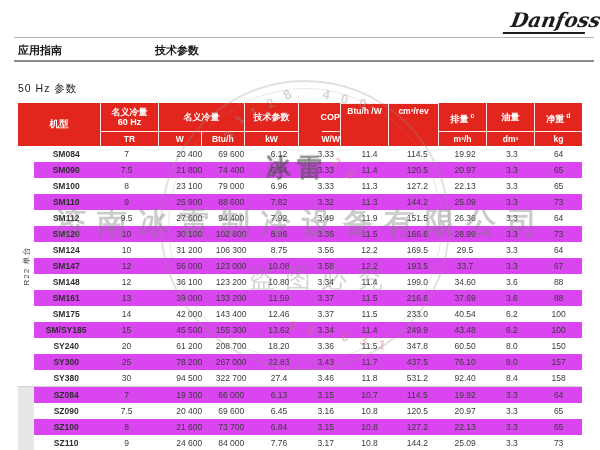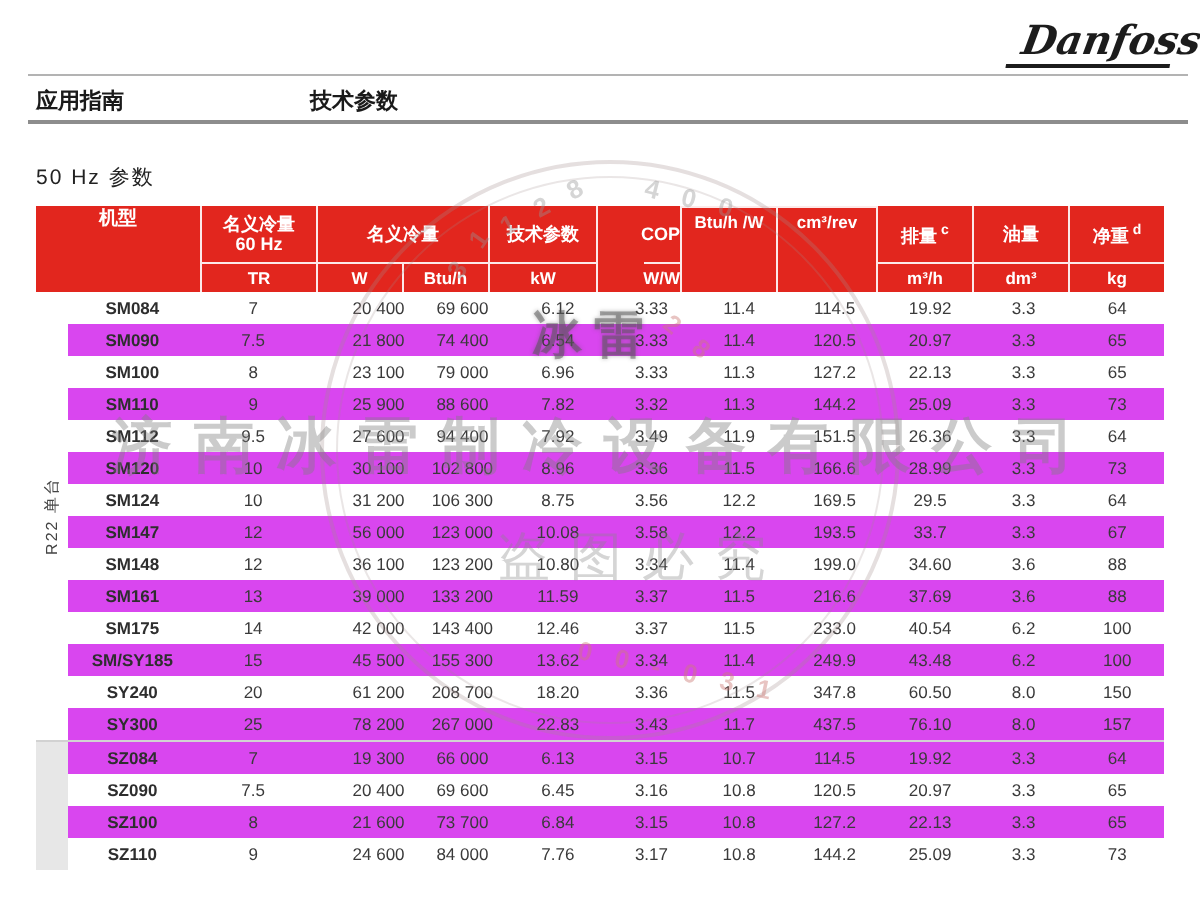--- a/index.html
+++ b/index.html
@@ -24,21 +24,21 @@
   
   .table-wrap { position:absolute; left:18px; top:103px; width:564px; }
   .thead { display:flex; height:43px; color:#fff; font-weight:bold; }
   .hcell { background:#e2261e; display:flex; flex-direction:column; }
   .hcell + .hcell { border-left:1px solid rgba(255,255,255,.9); }
   .th-top { height:28px; display:flex; flex-direction:column; align-items:center; justify-content:center; font-size:9px; line-height:10px; text-align:center; }
   .th-sub { height:15px; border-top:1px solid rgba(255,255,255,.9); display:flex; align-items:center; justify-content:center; font-size:8.5px; }
   .th-sub-split { display:flex; height:15px; border-top:1px solid rgba(255,255,255,.9); }
   .th-sub-split .sub { display:flex; align-items:center; justify-content:center; font-size:8.5px; }
   .th-sub-split .sub + .sub { border-left:1px solid rgba(255,255,255,.9); }
-  .h-model { width:82px; align-items:center; font-size:9.5px;font-family:Liberation Mono, monospace; }
+  .h-model { width:82px; justify-content:center; align-items:center; font-size:9.5px;font-family:Liberation Mono, monospace; }
   .h-cap60 { width:58px; } .h-cap { width:86px; } .h-power { width:54px; }
   .h-cop { width:42px;align-items:flex-end; } .h-eer { width:48px; } .h-dvol { width:50px; }
   .h-disp { width:48px; } .h-oil { width:48px; } .h-wt { width:48px; }
   .sub-w { width:42px; } .sub-btu { width:44px; }
   .note { font-size:7px; margin-left:2px; vertical-align:super; }
 
   .tgroup { display:flex; }
   .tgroup-sep { border-top:1px solid #d2d2d2; }
   .gutter { width:16px; position:relative; }
   .gutter-empty { background:#e7e7e7; }
@@ -323,20 +323,33 @@
             <div class="tcell c2">78 200</div>
             <div class="tcell c3">267 000</div>
             <div class="tcell c4">22.83</div>
             <div class="tcell c5">3.43</div>
             <div class="tcell c6">11.7</div>
             <div class="tcell c7">437.5</div>
             <div class="tcell c8">76.10</div>
             <div class="tcell c9">8.0</div>
             <div class="tcell c10">157</div>
           </div>
+          <div class="trow">
+            <div class="tcell c0">SY380</div>
+            <div class="tcell c1">30</div>
+            <div class="tcell c2">94 500</div>
+            <div class="tcell c3">322 700</div>
+            <div class="tcell c4">27.4</div>
+            <div class="tcell c5">3.46</div>
+            <div class="tcell c6">11.8</div>
+            <div class="tcell c7">531.2</div>
+            <div class="tcell c8">92.40</div>
+            <div class="tcell c9">8.4</div>
+            <div class="tcell c10">158</div>
+          </div>
         </div>
       </div>
       <div class="tgroup tgroup-sep">
         <div class="gutter gutter-empty"></div>
         <div class="rows">
           <div class="trow striped">
             <div class="tcell c0">SZ084</div>
             <div class="tcell c1">7</div>
             <div class="tcell c2">19 300</div>
             <div class="tcell c3">66 000</div>

